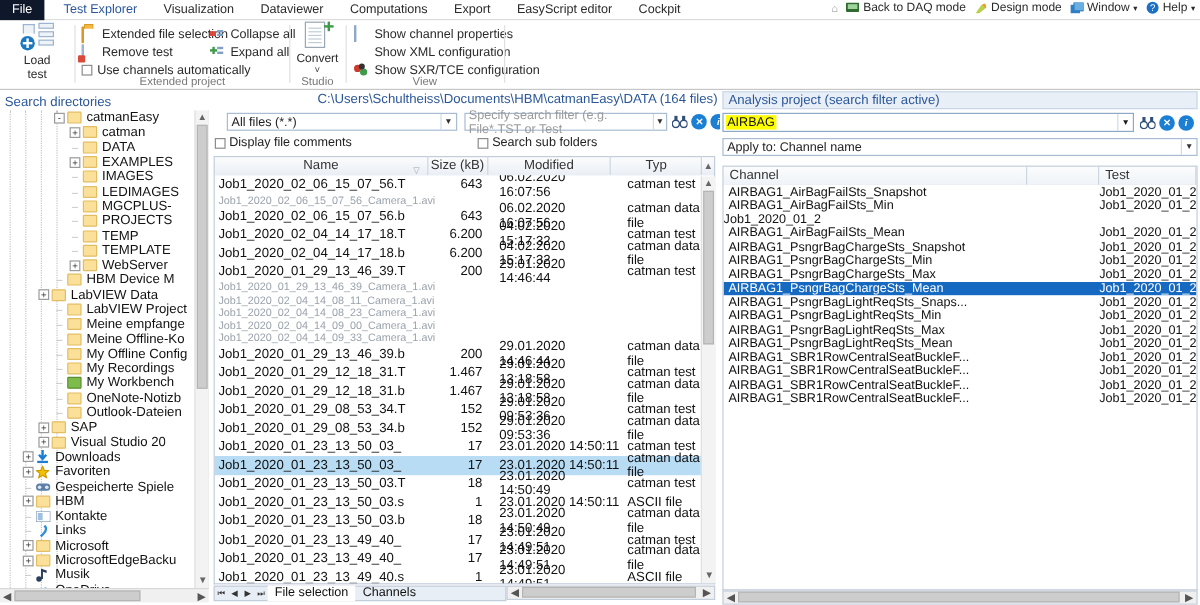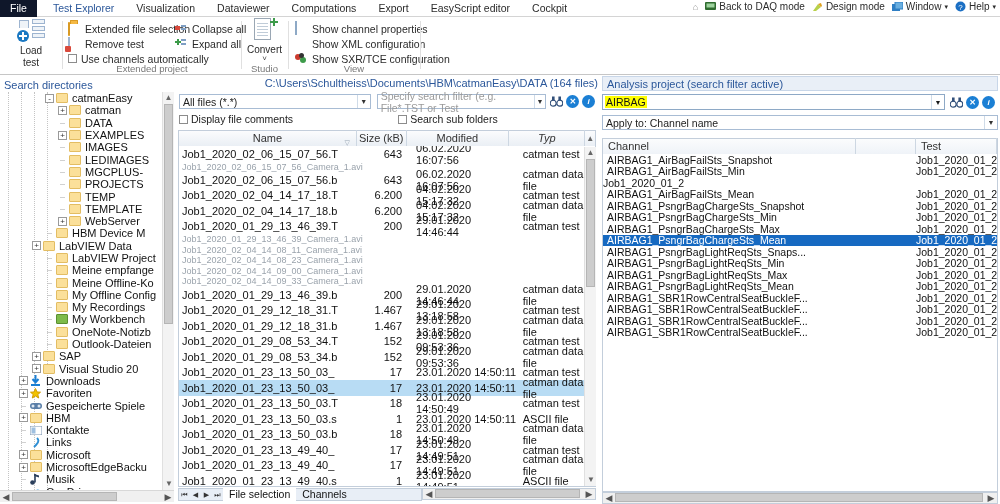--- a/index.html
+++ b/index.html
@@ -602,21 +602,21 @@
     <div class="track" style="position:relative;">
       <div class="thumb" style="width:105px;margin-top:1px;"></div>
     </div>
     <div class="arrow">▶</div>
   </div>
 
   <div id="filepanel">
 
     <div class="pathline">C:\Users\Schultheiss\Documents\HBM\catmanEasy\DATA (164 files)</div>
 
-    <div class="ctlrow" style="left:3px;top:18px;width:416px;">
+    <div class="ctlrow" style="left:13px;top:18px;width:416px;">
       <div class="combo" style="width:195px;">
         <span>All files (*.*)</span>
         <span class="cb-arrow">▼</span>
       </div>
       <div class="combo placeholder" style="width:172px;margin-left:6px;">
         <span title="Specify search filter (e.g. File*.TST or Test">Specify search filter (e.g. File*.TST or Test</span>
         <span class="cb-arrow">▼</span>
       </div>
       <div class="bino" style="margin-left:4px;">
         <svg width="13" height="11" viewBox="0 0 13 11">
@@ -638,21 +638,21 @@
       <div class="cbx-line" style="margin-left:105px;">
         <span class="chk"></span>
         <span>Search sub folders</span>
       </div>
     </div>
 
     <div class="grid-head" style="left:2px;top:54px;width:418px;" id="filegridhead">
         <div class="gh-cell" style="width: 222px;"><span>Name</span><span class="sortmark">▽</span></div>
         <div class="gh-cell" style="width: 62px;"><span>Size (kB)</span></div>
         <div class="gh-cell" style="width: 128px;"><span>Modified</span></div>
-        <div class="gh-cell" style="width: 95px; font-style: italic;"><span>Typ</span></div>
+        <div class="gh-cell" style="width: 95px;"><span>Typ</span></div>
         <div style="width: 12px; height: 17px; text-align: center; font-size: 8px; line-height: 17px; color: rgb(102, 102, 102);">▲</div>
       </div>
 
     <div class="grid-body" style="left:2px;top:70px;width:418px;height:341px;">
       <div id="filerows">
           <div class="frow">
             <div class="c-name" style="width: 222px;">Job1_2020_02_06_15_07_56.T</div>
             <div class="c-size" style="width: 62px;">643</div>
             <div class="c-mod" style="width: 128px;">06.02.2020 16:07:56</div>
             <div class="c-typ" style="width: 95px;">catman test</div>

